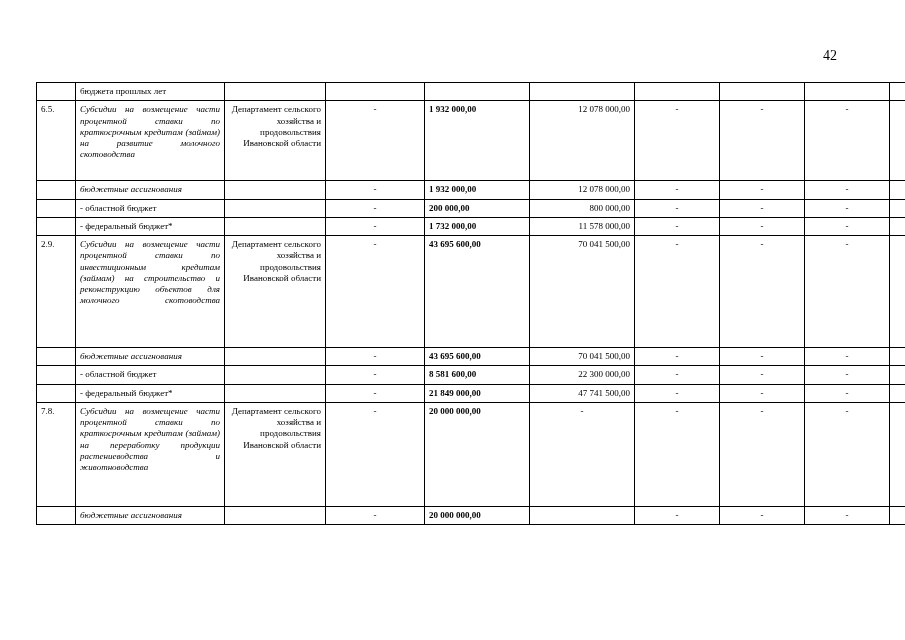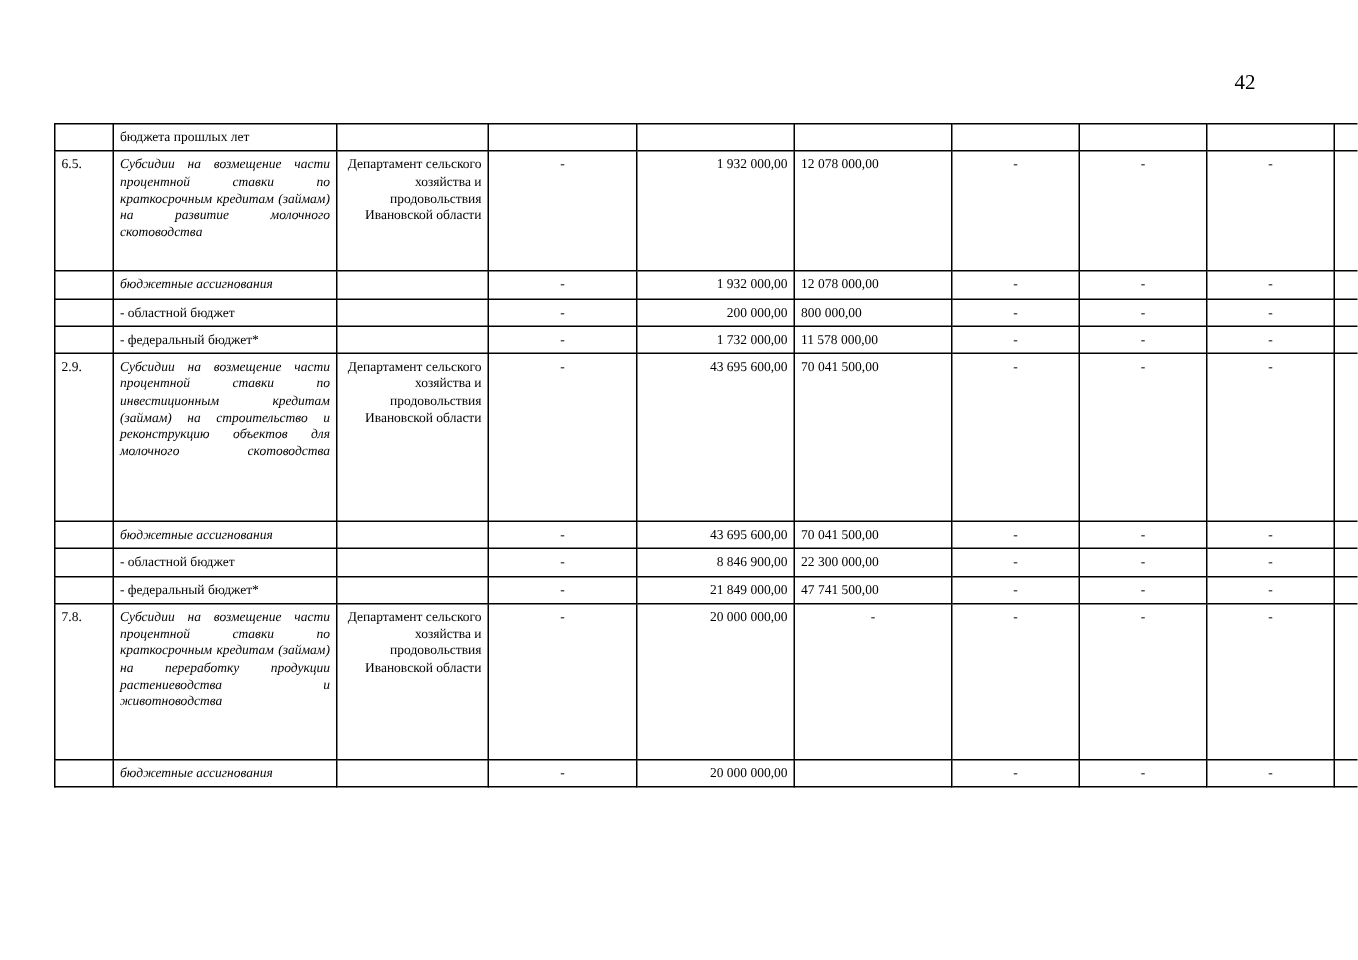--- a/index.html
+++ b/index.html
@@ -40,22 +40,22 @@
   }
   table.doc-table td {
     border: 1px solid #000000;
     vertical-align: top;
     padding: 3px 4px 3px 4px;
   }
   .c-num      { width: 30px; text-align: left; }
   .c-name     { width: 140px; text-align: justify; margin-left: 23px; }
   .c-dept     { width: 92px; text-align: right; }
   .c-dash     { width: 90px; text-align: center; }
-  .c-val1     { width: 96px; text-align: right; padding-right: 12px; }
-  .c-val2     { width: 96px; padding-right: 14px; }
+  .c-val1     { width: 96px; padding-right: 12px; font-weight: bold; }
+  .c-val2     { width: 96px; text-align: right; padding-right: 14px; }
   .c-e1, .c-e2, .c-e3, .c-e4 { width: 76px; text-align: center; }
   .just {
     text-align: justify;
     text-align-last: justify;
     hyphens: none;
     font-style: italic;
   }
   .sub-label {
     text-align: left;
     padding-left: 6px;
@@ -162,21 +162,21 @@
         <td class="c-e2">-</td>
         <td class="c-e3">-</td>
         <td class="c-e4">-</td>
       </tr>
 
       <tr style="height:18px;">
         <td class="c-num"></td>
         <td class="c-name sub-label">- областной бюджет</td>
         <td class="c-dept"></td>
         <td class="c-dash">-</td>
-        <td class="c-val1">8 846 900,00</td>
+        <td class="c-val1">8 581 600,00</td>
         <td class="c-val2">22 300 000,00</td>
         <td class="c-e1">-</td>
         <td class="c-e2">-</td>
         <td class="c-e3">-</td>
         <td class="c-e4">-</td>
       </tr>
 
       <tr style="height:18px;">
         <td class="c-num"></td>
         <td class="c-name sub-label">- федеральный бюджет*</td>

